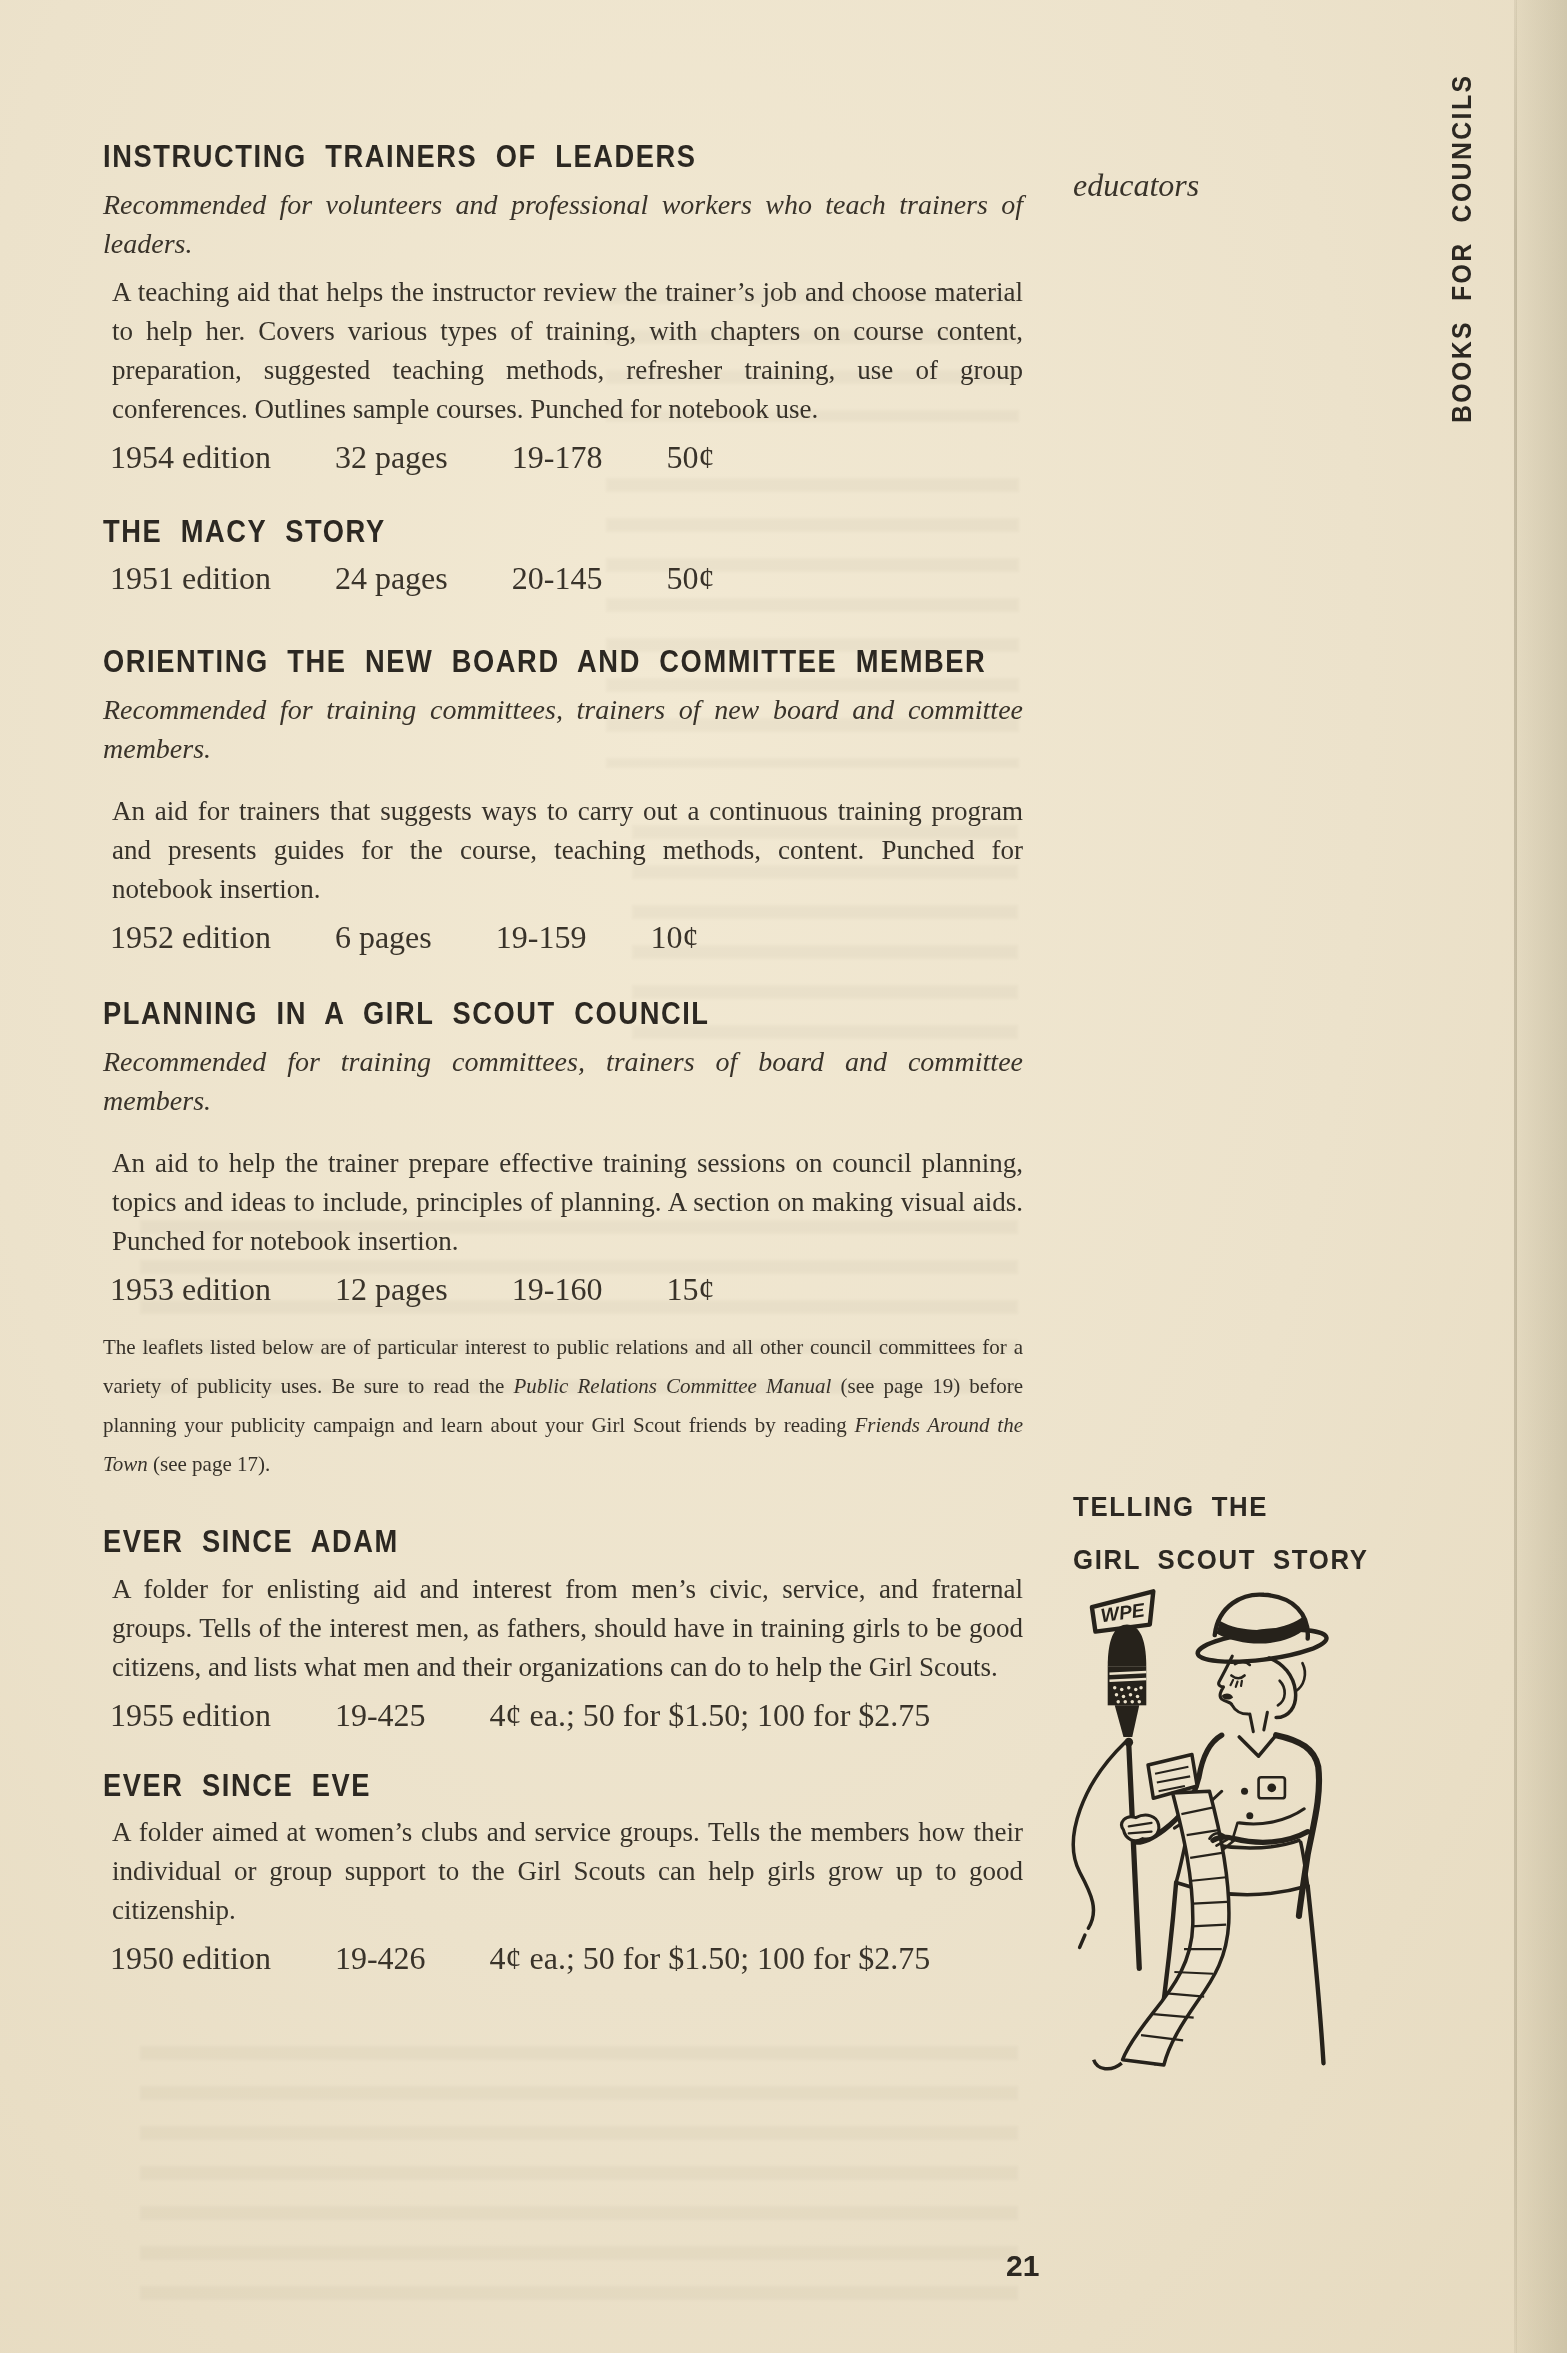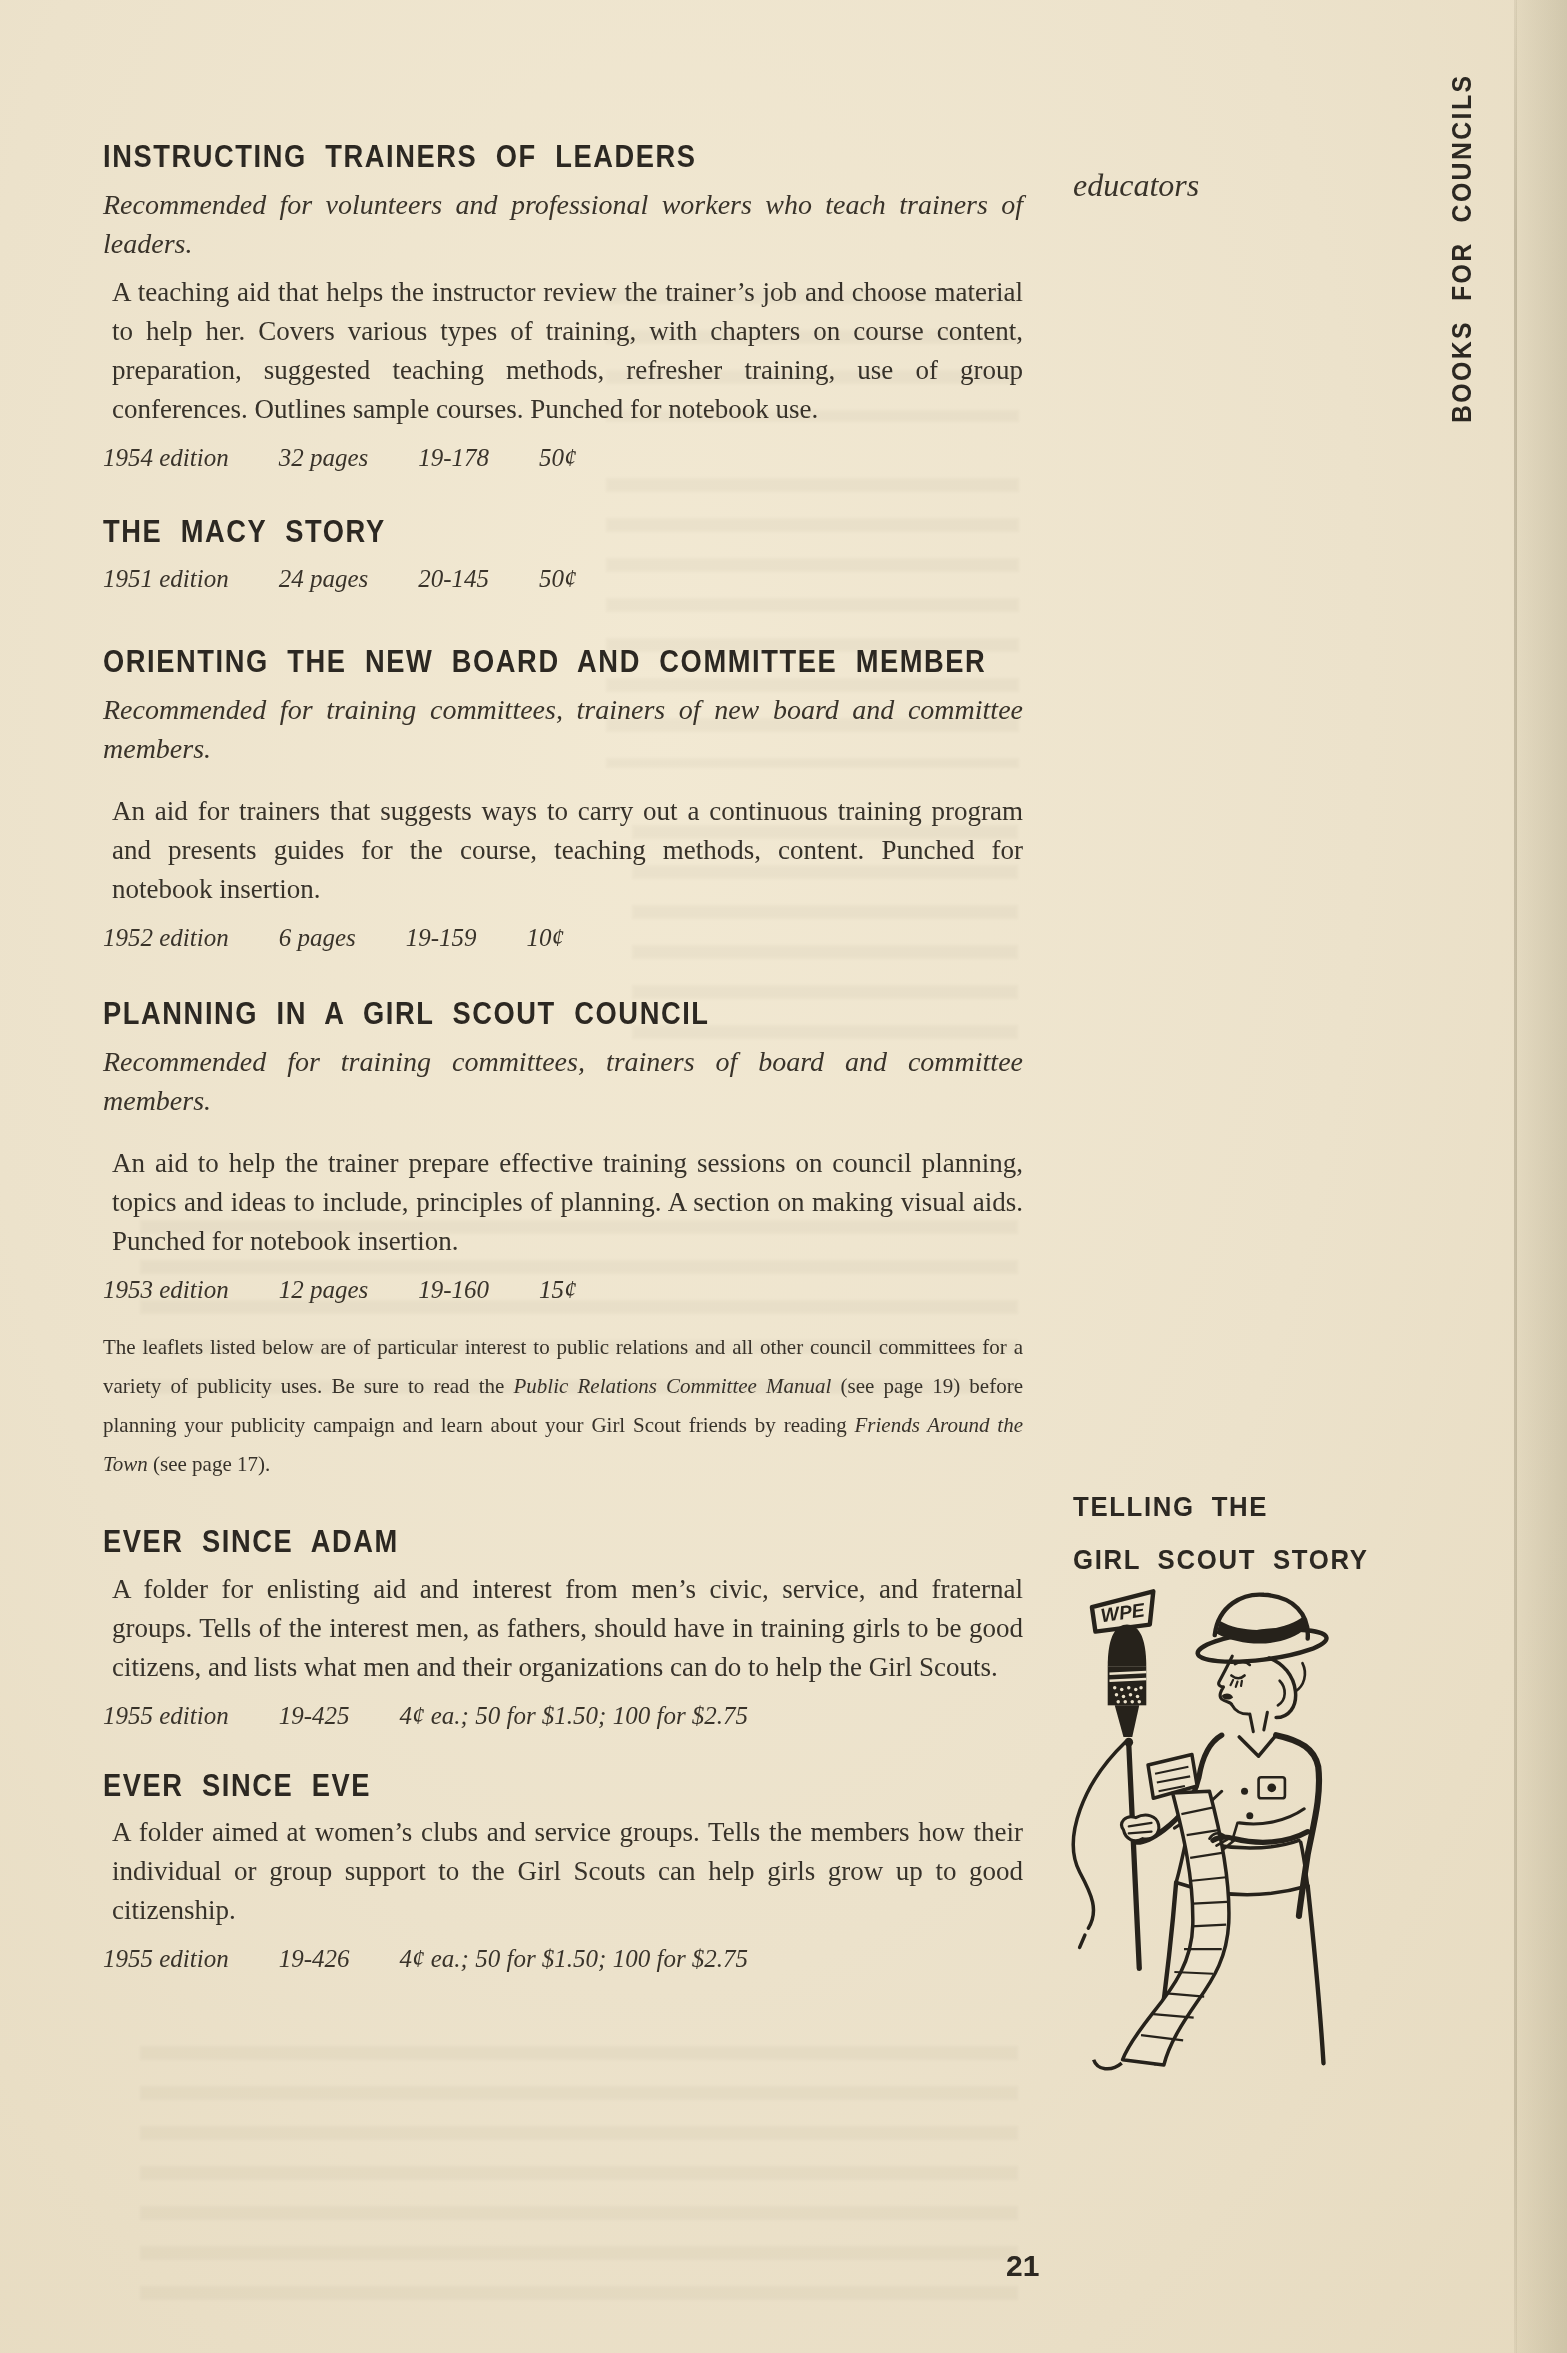--- a/index.html
+++ b/index.html
@@ -39,21 +39,21 @@
   p{margin:0;}
   .rec{
     font-style:italic;font-size:28px;line-height:39px;
     text-align:justify;margin-bottom:10.5px;color:#39332a;
   }
   .rec.gap{margin-bottom:24.6px;}
   .bodytext{
     font-size:27px;line-height:39px;text-align:justify;margin-bottom:8.8px;color:#37322a;margin-left:9px;
   }
   .meta{
-    font-style:italic;font-size:25px;line-height:39px;color:#39332a;
+    font-size:32px;line-height:39px;color:#39332a;margin-left:7px;
   }
   .intro{
     font-size:21px;line-height:39px;text-align:justify;color:#37322a;
     margin:0 0 40px 0;
   }
   .intro i{font-style:italic;}
 
   
   .margin-training{
     position:absolute;left:1073px;top:167px;
@@ -121,21 +121,21 @@
 
     <section class="s4">
       <h2 class="sec">EVER SINCE ADAM</h2><br>
       <p class="bodytext">A folder for enlisting aid and interest from men’s civic, service, and fraternal groups. Tells of the interest men, as fathers, should have in training girls to be good citizens, and lists what men and their organizations can do to help the Girl Scouts.</p>
       <p class="meta">1955 edition  19-425  4¢ ea.; 50 for $1.50; 100 for $2.75</p>
     </section>
 
     <section class="s5">
       <h2 class="sec">EVER SINCE EVE</h2><br>
       <p class="bodytext">A folder aimed at women’s clubs and service groups. Tells the members how their individual or group support to the Girl Scouts can help girls grow up to good citizenship.</p>
-      <p class="meta">1955 edition  19-426  4¢ ea.; 50 for $1.50; 100 for $2.75</p>
+      <p class="meta">1950 edition  19-426  4¢ ea.; 50 for $1.50; 100 for $2.75</p>
     </section>
 
   </div>
 
   <div class="margin-training">educators</div>
 
   <div class="margin-heading">
     <span>TELLING THE</span><br>
     <span>GIRL SCOUT STORY</span>
   </div>

